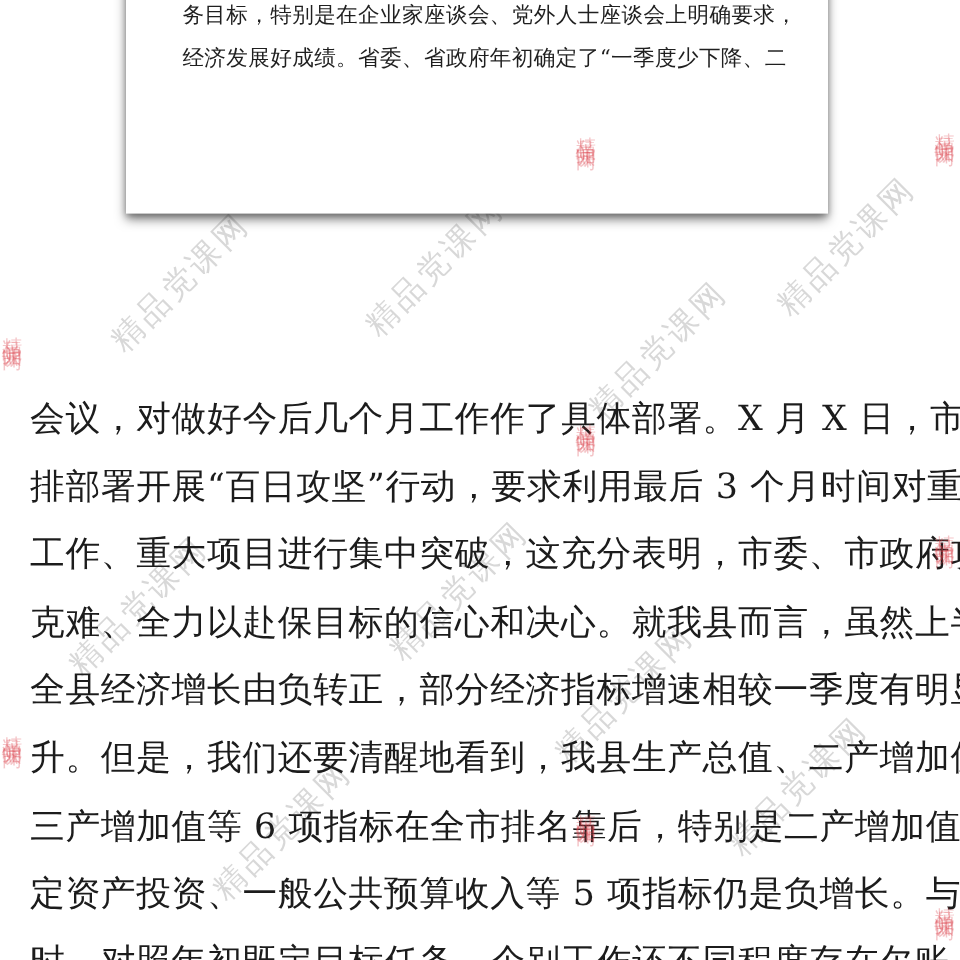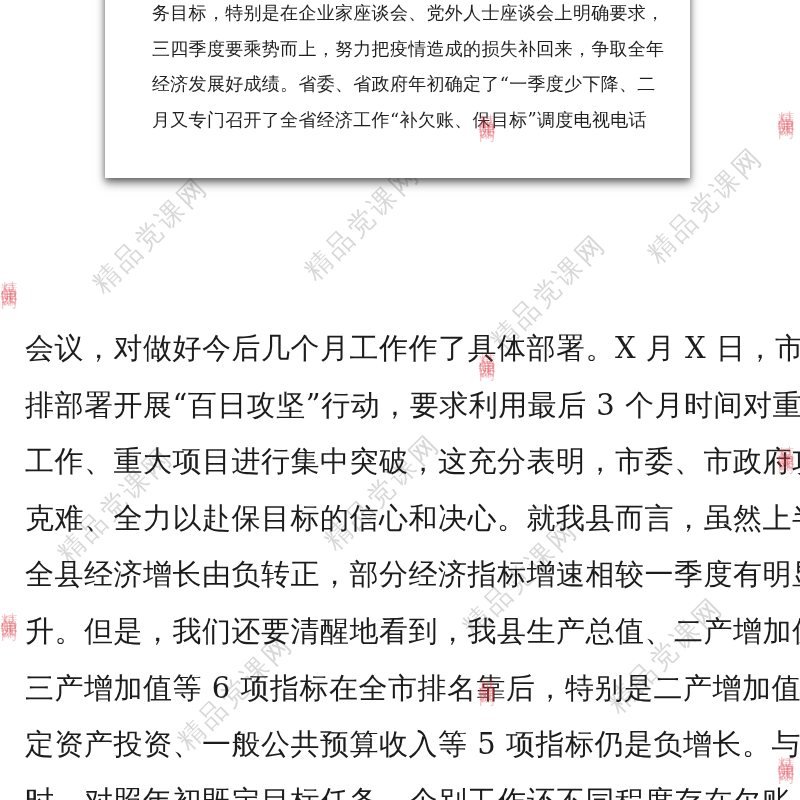--- a/index.html
+++ b/index.html
@@ -66,23 +66,21 @@
   <div class="wm-red" style="left:10px;top:607px;">精品党课网</div>
   <div class="wm-red" style="left:488px;top:108px;">精品党课网</div>
   <div class="wm-red" style="left:488px;top:347px;">精品党课网</div>
   <div class="wm-red" style="left:488px;top:672px;">精品党课网</div>
   <div class="wm-red" style="left:787px;top:105px;">精品党课网</div>
   <div class="wm-red" style="left:787px;top:440px;">精品党课网</div>
   <div class="wm-red" style="left:787px;top:750px;">精品党课网</div>
 
   <div class="card">
     <div class="card-line">务目标，特别是在企业家座谈会、党外人士座谈会上明确要求，</div>
-    <div class="card-line">三四季度要乘势而上，努力把疫情造成的损失补回来，争取全年</div>
     <div class="card-line">经济发展好成绩。省委、省政府年初确定了“一季度少下降、二</div>
-    <div class="card-line">月又专门召开了全省经济工作“补欠账、保目标”调度电视电话</div>
   </div>
 
   <div class="body-text">
     <div class="body-line">会议，对做好今后几个月工作作了具体部署。X 月 X 日，市上安</div>
     <div class="body-line">排部署开展“百日攻坚”行动，要求利用最后 3 个月时间对重点</div>
     <div class="body-line">工作、重大项目进行集中突破，这充分表明，市委、市政府攻坚</div>
     <div class="body-line">克难、全力以赴保目标的信心和决心。就我县而言，虽然上半年</div>
     <div class="body-line">全县经济增长由负转正，部分经济指标增速相较一季度有明显回</div>
     <div class="body-line">升。但是，我们还要清醒地看到，我县生产总值、二产增加值、</div>
     <div class="body-line">三产增加值等 6 项指标在全市排名靠后，特别是二产增加值、固</div>

